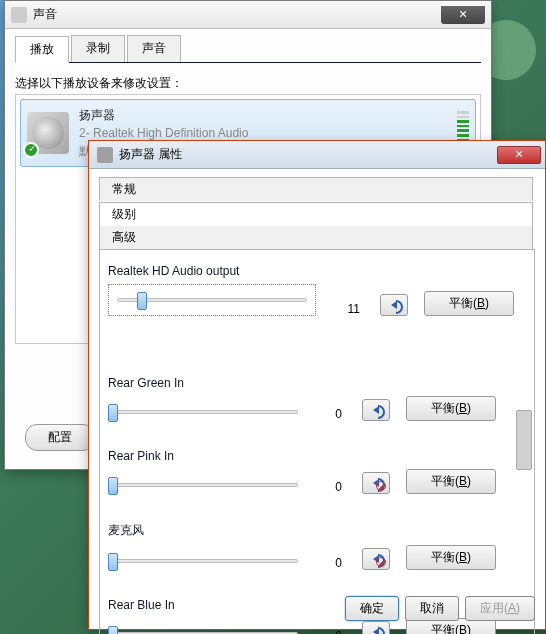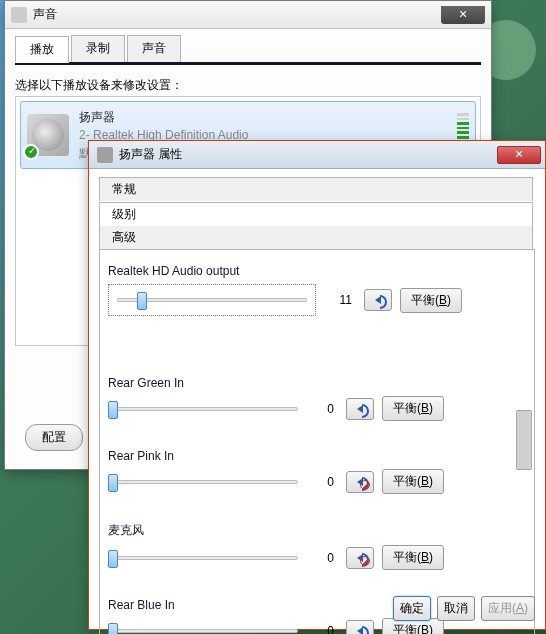--- a/index.html
+++ b/index.html
@@ -8,76 +8,76 @@
 
 .window { position: absolute; background: #f0f0f0; border: 1px solid #7a7a7a; box-shadow: 0 4px 12px rgba(0,0,0,0.3); }
 
 .main-window { left: 4px; top: 0; width: 488px; height: 470px; }
 .main-titlebar { height: 28px; background: linear-gradient(to bottom, #f8f8f8, #e8e8e8); display: flex; align-items: center; padding: 0 6px; border-bottom: 1px solid #bbb; }
 .main-titlebar .icon { width: 16px; height: 16px; background: #ccc; border-radius: 2px; margin-right: 6px; }
 .main-titlebar .title { flex: 1; }
 .main-titlebar .xbtn { width: 44px; height: 18px; background: linear-gradient(to bottom, #666, #444); color: #fff; text-align: center; font-size: 11px; line-height: 16px; border-radius: 0 0 3px 3px; cursor: pointer; }
 
 .main-body { padding: 6px 10px 10px; background: #fdfdfd; height: calc(100% - 28px); }
-.tabstrip { display: flex; border-bottom: 3px solid #0f172a; margin-bottom: 12px; }
+.tabstrip { display: flex; border-bottom: 1px solid #0f172a; margin-bottom: 12px; }
 .tab { padding: 4px 14px; border: 1px solid #b5b5b5; border-bottom: none; background: #f0f0f0; margin-right: 2px; cursor: pointer; }
 .tab.active { background: #fff; position: relative; top: 1px; border-bottom: 1px solid #fff; }
 
 .instruction { margin: 8px 0 2px; }
 
 .device-list { border: 1px solid #c8c8c8; background: #fff; padding: 4px; height: 250px; }
 .device-item { display: flex; align-items: center; padding: 6px; position: relative; }
 .device-item.selected { background: linear-gradient(to bottom, #e8f2fc, #d6e8f8); border: 1px solid #8ab8e0; border-radius: 3px; }
 .device-icon-wrap { position: relative; margin-right: 10px; }
 .device-icon { width: 42px; height: 42px; background: linear-gradient(135deg, #d8d8d8, #a8a8a8); border-radius: 4px; display: flex; align-items: center; justify-content: center; }
 .device-icon::after { content: ""; width: 32px; height: 32px; background: radial-gradient(circle at 40% 40%, #eee, #888); border-radius: 50%; }
 .check-mark { position: absolute; bottom: -4px; left: -4px; width: 16px; height: 16px; background: #2a9d2a; border-radius: 50%; border: 2px solid #fff; }
 .check-mark::after { content: "✓"; color: #fff; font-size: 10px; position: absolute; left: 3px; top: -1px; }
 .device-text { flex: 1; line-height: 1.5; }
 .device-text .name { color: #222; font-weight: 400; }
 .device-text .sub { color: #888; }
 .level-meter { width: 12px; height: 44px; display: flex; flex-direction: column-reverse; gap: 2px; margin-left: 8px; }
 .level-meter span { flex: 1; background: #2a9d2a; }
 .level-meter span:nth-child(n+9) { background: #d0d0d0; }
 
-.bottom-btn { position: absolute; left: 20px; bottom: 18px; padding: 4px 16px; background: linear-gradient(to bottom, #f8f8f8, #e0e0e0); border: 1px solid #999; border-radius: 12px; cursor: pointer; }
+.bottom-btn { position: absolute; left: 20px; bottom: 18px; padding: 4px 22px; background: linear-gradient(to bottom, #f8f8f8, #e0e0e0); border: 1px solid #999; border-radius: 12px; cursor: pointer; }
 
 .props-window { left: 88px; top: 140px; width: 458px; height: 490px; border: 1px solid #c2410c; }
 .props-titlebar { height: 28px; background: linear-gradient(to bottom, #e9eef5, #d0dcea); display: flex; align-items: center; padding: 0 4px 0 8px; border-bottom: 1px solid #a0b0c0; }
 .props-titlebar .picon { width: 16px; height: 16px; background: #a0a0a0; border-radius: 2px; margin-right: 6px; }
 .props-titlebar .ptitle { flex: 1; }
 .props-titlebar .close { width: 44px; height: 18px; background: linear-gradient(to bottom, #e07070, #c03030); border: 1px solid #903030; border-radius: 2px; color: #fff; text-align: center; line-height: 15px; font-size: 11px; cursor: pointer; }
 
 .props-body { background: #fff; height: calc(100% - 28px); padding: 8px 10px; position: relative; }
 .ptabstrip { display: flex; border-bottom: 1px solid #b5b5b5; flex-direction: column; }
 .ptab { padding: 3px 12px; border: 1px solid #b5b5b5; border-bottom: none; background: #f0f0f0; margin-right: 2px; cursor: pointer; font-size: 12px; }
 .ptab.active { background: #fff; position: relative; top: 1px; }
 
 .levels-panel { border: 1px solid #b5b5b5; border-top: none; padding: 14px 8px 8px; height: 388px; overflow-y: auto; position: relative; }
 
 .group { margin-bottom: 28px; }
 .group-label { margin-bottom: 6px; color: #0f172a; }
-.row { display: flex; align-items: center; gap: 8px; }
+.row { display: flex; align-items: flex-end; gap: 16px; }
 .slider-box { border: 1px dotted #888; padding: 6px 8px; }
 .slider-track { position: relative; width: 190px; height: 18px; }
 .track-line { position: absolute; top: 7px; left: 0; right: 0; height: 4px; background: #e8e8e8; border: 1px solid #bcbcbc; border-radius: 2px; }
 .thumb { position: absolute; top: 1px; width: 10px; height: 18px; background: linear-gradient(to bottom, #cfe6fb, #8fc3ee); border: 1px solid #4a88bb; border-radius: 2px; cursor: pointer; }
 .val { width: 32px; text-align: right; padding-right: 4px; }
 .mute-btn { width: 28px; height: 22px; background: linear-gradient(to bottom, #f8f8f8, #e0e0e0); border: 1px solid #999; border-radius: 3px; display: flex; align-items: center; justify-content: center; cursor: pointer; position: relative; }
 .speaker-icon { width: 0; height: 0; border-top: 4px solid transparent; border-bottom: 4px solid transparent; border-right: 6px solid #2a5cad; position: relative; }
 .speaker-icon::before { content: ""; position: absolute; left: 5px; top: -5px; width: 5px; height: 10px; border: 2px solid #2a5cad; border-left: none; border-radius: 0 10px 10px 0; }
 .mute-btn.muted::after { content: ""; position: absolute; right: 3px; bottom: 2px; width: 8px; height: 8px; border: 1.5px solid #c03030; border-radius: 50%; }
 .mute-btn.muted::before { content: ""; position: absolute; right: 7px; bottom: 2px; width: 1.5px; height: 8px; background: #c03030; transform: rotate(45deg); z-index: 2; }
-.balance-btn { padding: 3px 10px; background: linear-gradient(to bottom, #f8f8f8, #e0e0e0); border: 1px solid #999; border-radius: 3px; cursor: pointer; }
+.balance-btn { padding: 3px 24px; background: linear-gradient(to bottom, #f8f8f8, #e0e0e0); border: 1px solid #999; border-radius: 3px; cursor: pointer; }
 .balance-btn u { text-decoration: underline; }
 
 .scroll-ind { position: absolute; right: 2px; top: 160px; width: 16px; height: 60px; background: #d0d0d0; border: 1px solid #aaa; border-radius: 2px; }
 
 .dialog-buttons { position: absolute; bottom: 8px; right: 10px; display: flex; gap: 6px; }
-.dbtn { padding: 3px 6px; background: linear-gradient(to bottom, #f8f8f8, #e0e0e0); border: 1px solid #888; border-radius: 3px; cursor: pointer; }
+.dbtn { padding: 3px 14px; background: linear-gradient(to bottom, #f8f8f8, #e0e0e0); border: 1px solid #888; border-radius: 3px; cursor: pointer; }
 .dbtn.default { border: 1px solid #3c7fb1; box-shadow: 0 0 2px #6aa8d8; }
 .dbtn.disabled { color: #999; }
 </style>
 </head>
 <body>
 
 <div class="window main-window">
   <div class="main-titlebar">
     <div class="icon"></div>
     <div class="title">声音</div>

